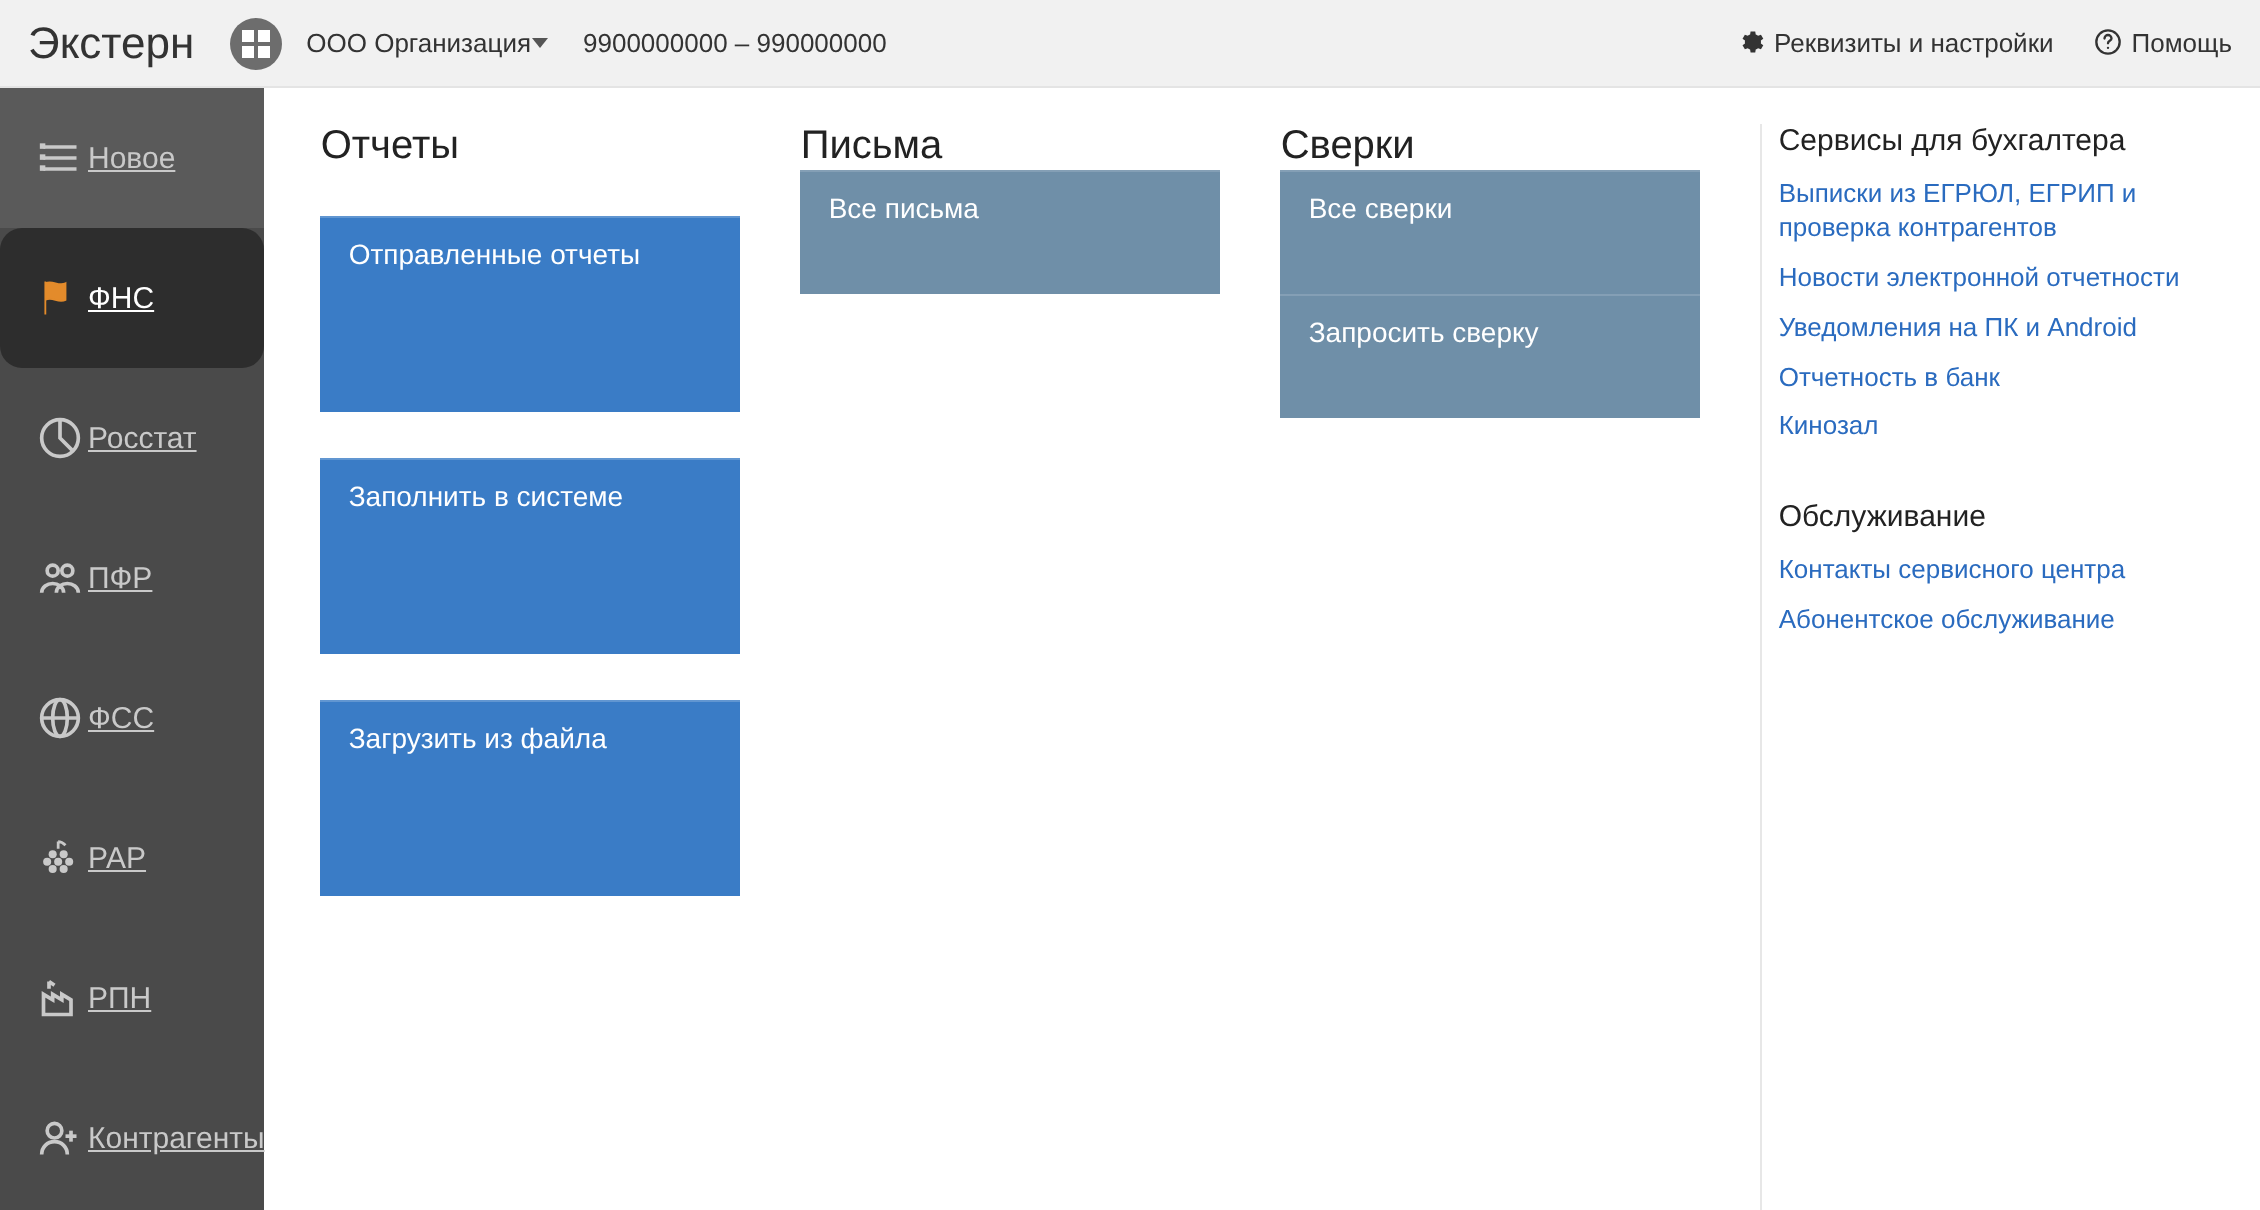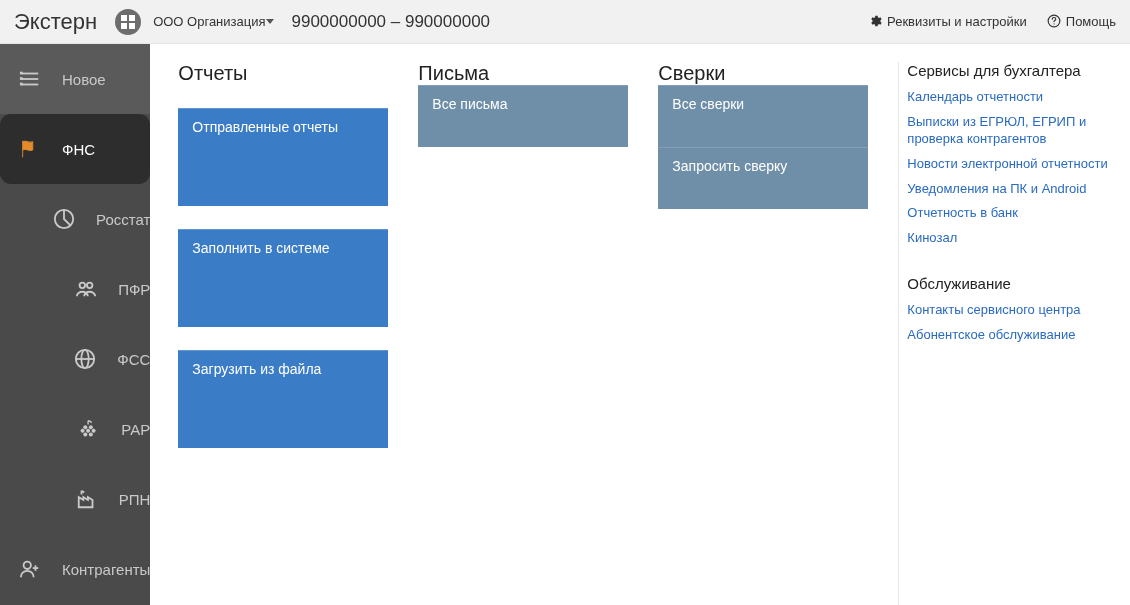--- a/index.html
+++ b/index.html
@@ -4,33 +4,33 @@
 <style>
   * { margin: 0; padding: 0; box-sizing: border-box; }
   body { font-family: "Segoe UI", Arial, sans-serif; font-size: 13px; color: #333; background: #fff; width: 1130px; height: 605px; overflow: hidden; }
 
   
   .topbar { height: 44px; background: #f1f1f1; display: flex; align-items: center; padding: 0 14px; border-bottom: 1px solid #e4e4e4; }
   .app-title { font-size: 22px; font-weight: 300; color: #333; margin-right: 18px; }
   .grid-btn { width: 26px; height: 26px; border-radius: 50%; background: #6d6d6d; display: flex; align-items: center; justify-content: center; margin-right: 12px; cursor: pointer; }
   .grid-btn svg { display: block; }
   .org-select { color: #333; font-size: 13px; cursor: pointer; display: flex; align-items: center; gap: 0; margin-right: 18px; }
-  .org-id { color: #333; font-size: 17px; }
+  .org-id { color: #333; font-size: 13px; }
   .topbar-right { margin-left: auto; display: flex; align-items: center; gap: 20px; }
   .top-link { color: #333; font-size: 13px; cursor: pointer; display: flex; align-items: flex-start; gap: 5px; }
   .top-link svg { flex-shrink: 0; }
   .caret-down { display: inline-block; width: 0; height: 0; border-left: 4px solid transparent; border-right: 4px solid transparent; border-top: 5px solid #555; }
 
   
   .layout { display: flex; height: calc(605px - 44px); }
 
   
   .sidebar { width: 164px; background: #4a4a4a; display: flex; flex-direction: column; }
-  .nav-item { height: 70px; display: flex; align-items: center; gap: 20px; padding-left: 18px; color: #c9c9c9; font-size: 15px; cursor: pointer; position: relative; }
-  .nav-item.plain { background: #4a4a4a; justify-content: flex-end; }
+  .nav-item { height: 70px; display: flex; align-items: center; gap: 2px; padding-left: 18px; color: #c9c9c9; font-size: 15px; cursor: pointer; position: relative; text-decoration: underline; }
+  .nav-item.plain { background: #4a4a4a; }
   .nav-item.light { background: #5a5a5a; }
   .nav-item.active { background: #2d2d2d; color: #fff; border-radius: 11px; }
   .nav-item .icon { width: 24px; height: 24px; display: flex; align-items: center; justify-content: center; flex-shrink: 0; }
   .nav-item .icon svg { display: block; }
 
   
   .main { flex: 1; background: #fff; padding: 18px 24px 0 28px; display: flex; gap: 30px; }
   .tiles-area { flex: 1; display: flex; gap: 30px; }
   .tile-col { display: flex; flex-direction: column; width: 210px; }
   .col-title { font-size: 20px; font-weight: 400; color: #222; }
@@ -186,21 +186,20 @@
         </div>
         <div class="tile-col">
           <div class="col-title">Сверки</div>
           <div class="tile"><span>Все сверки</span></div>
           <div class="tile"><span>Запросить сверку</span></div>
         </div>
       </div>
     <div class="right-panel">
         <div class="rp-section">
           <div class="rp-heading">Сервисы для бухгалтера</div>
-          <a class="rp-link">Календарь отчетности</a>
           <a class="rp-link">Выписки из ЕГРЮЛ, ЕГРИП и проверка контрагентов</a>
           <a class="rp-link">Новости электронной отчетности</a>
           <a class="rp-link">Уведомления на ПК и Android</a>
           <a class="rp-link">Отчетность в банк</a>
           <a class="rp-link">Кинозал</a>
         </div>
         <div class="rp-section">
           <div class="rp-heading">Обслуживание</div>
           <a class="rp-link">Контакты сервисного центра</a>
           <a class="rp-link">Абонентское обслуживание</a>

